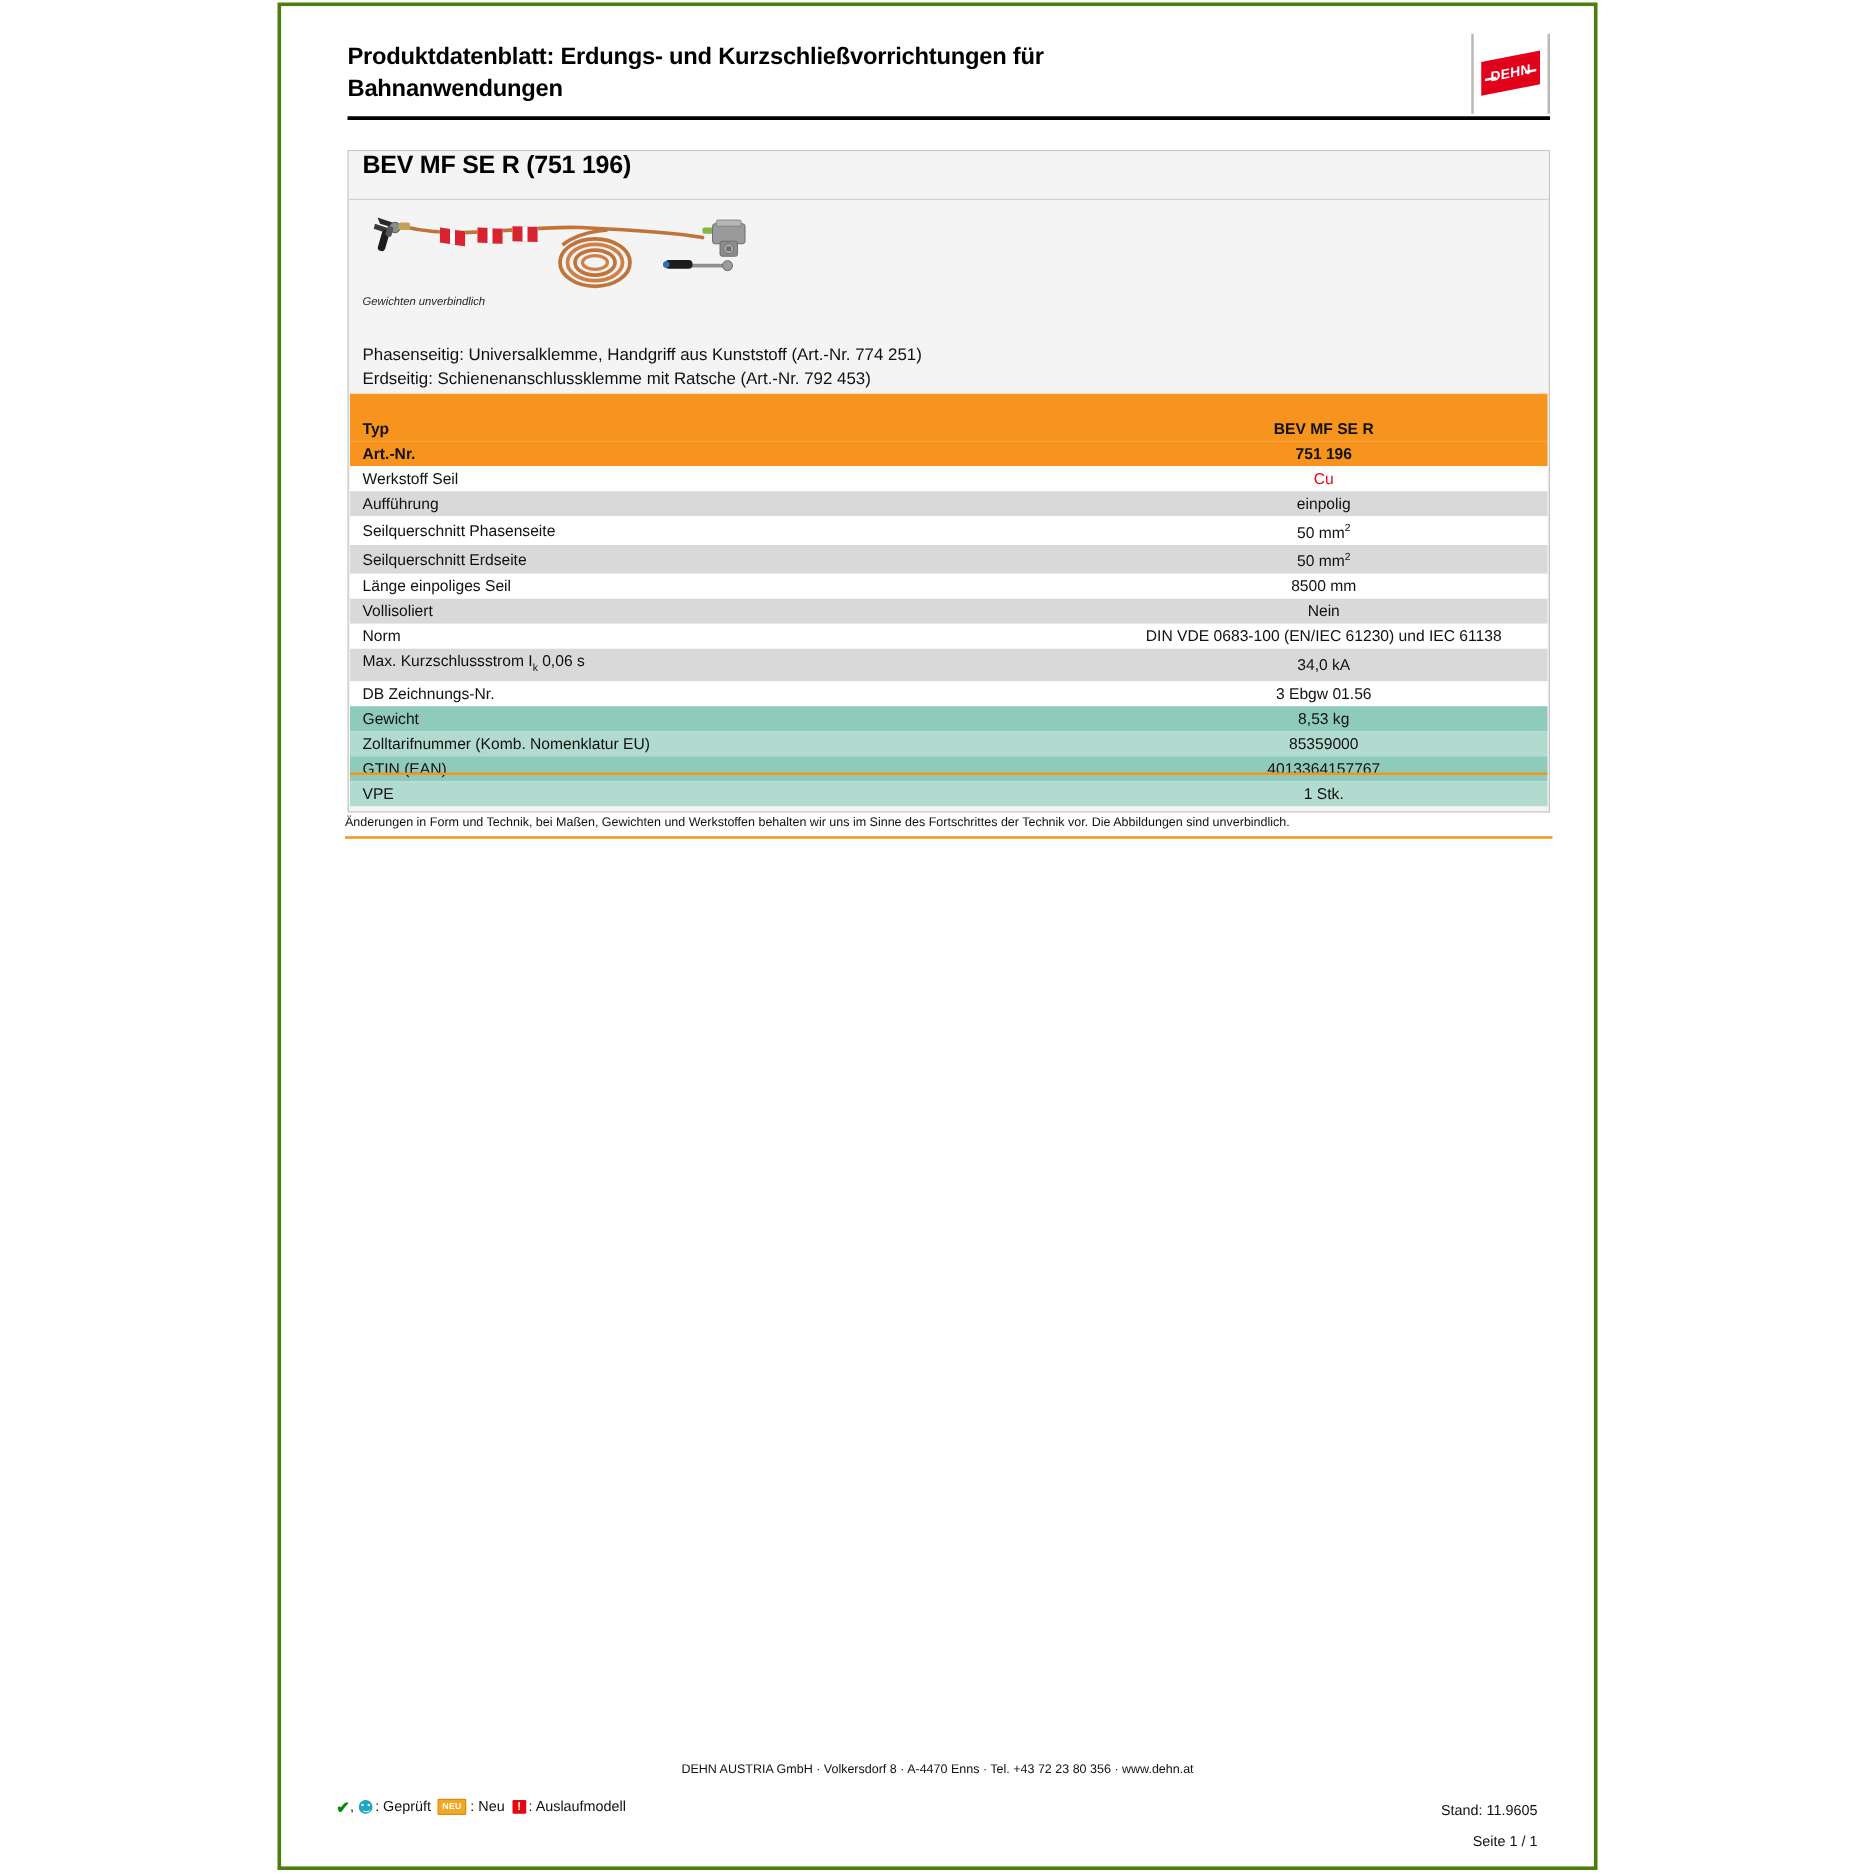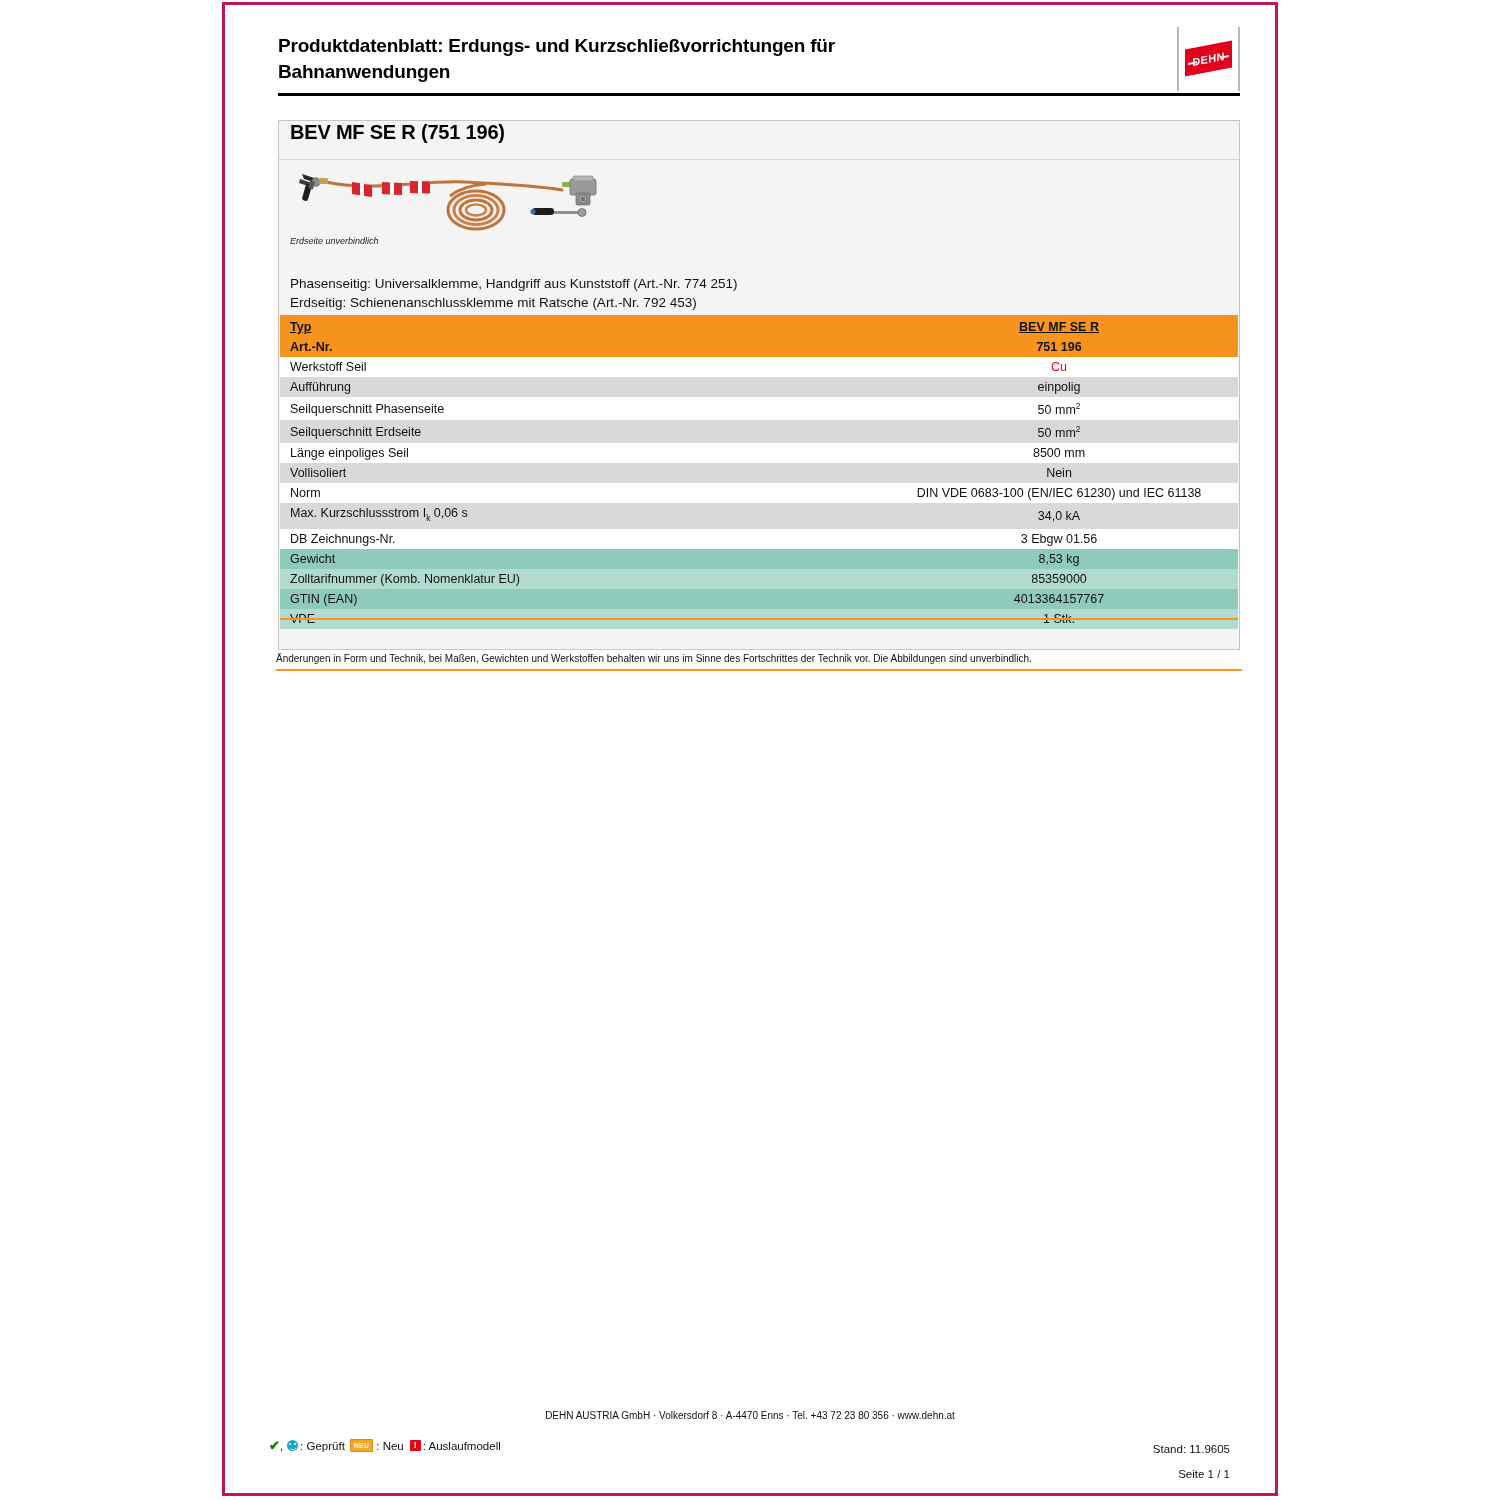--- a/index.html
+++ b/index.html
@@ -15,21 +15,21 @@
     overflow: hidden;
   }
 
   
   .page-frame {
     position: absolute;
     left: 222px;
     top: 2px;
     width: 1056px;
     height: 1494px;
-    border: 3px solid #be185d;
+    border: 3px solid #4d7c0f;
     background: #ffffff;
     box-sizing: border-box;
   }
   .page-inner {
     position: absolute;
     inset: 0;
     background: #ffffff;
   }
 
   
@@ -176,21 +176,21 @@
   .hdr-row td {
     background: #f7941d;
     color: #ffffff;
     font-weight: bold;
     font-size: 12.5px;
     height: 17px;
     line-height: 17px;
   }
   .hdr-row td.lbl { padding-left: 10px; }
   .hdr-row td.val { text-align: center; }
-  .hdr-row.hdr-top td { padding-top: 2px; text-decoration: underline; }
+  .hdr-row.hdr-top td { padding-top: 18px; }
 
   .data-row td {
     font-size: 12.5px;
     color: #111111;
     height: 20px;
     line-height: 20px;
   }
   .data-row td.lbl { padding-left: 10px; }
   .data-row td.val { text-align: center; }
 
@@ -402,21 +402,21 @@
             <circle cx="293" cy="33" r="4" fill="#aeaeae" stroke="#6d6d6d" stroke-width="0.8"></circle>
             <path d="M291 31 L 295 31 L 295 35 L 291 35 Z" fill="#6f6f6f"></path>
 
             <rect x="250" y="45" width="44" height="3" rx="1.4" fill="#8f8f8f"></rect>
             <rect x="242" y="42" width="22" height="7" rx="3.2" fill="#1d1d1d"></rect>
             <circle cx="243" cy="45.5" r="2.6" fill="#2b6fb5"></circle>
             <circle cx="292" cy="46.5" r="4" fill="#9c9c9c" stroke="#6a6a6a" stroke-width="0.8"></circle>
           </g>
         </svg>
       </div>
-      <div class="fig-caption">Erdseite unverbindlich</div>
+      <div class="fig-caption">Gewichten unverbindlich</div>
 
       <div class="desc-block">
         <span class="ln">Phasenseitig: Universalklemme, Handgriff aus Kunststoff (Art.-Nr. 774 251)</span>
         <span class="ln">Erdseitig: Schienenanschlussklemme mit Ratsche (Art.-Nr. 792 453)</span>
       </div>
 
       <table class="spec-table">
         <colgroup>
           <col style="width:600px">
           <col style="width:358px">

